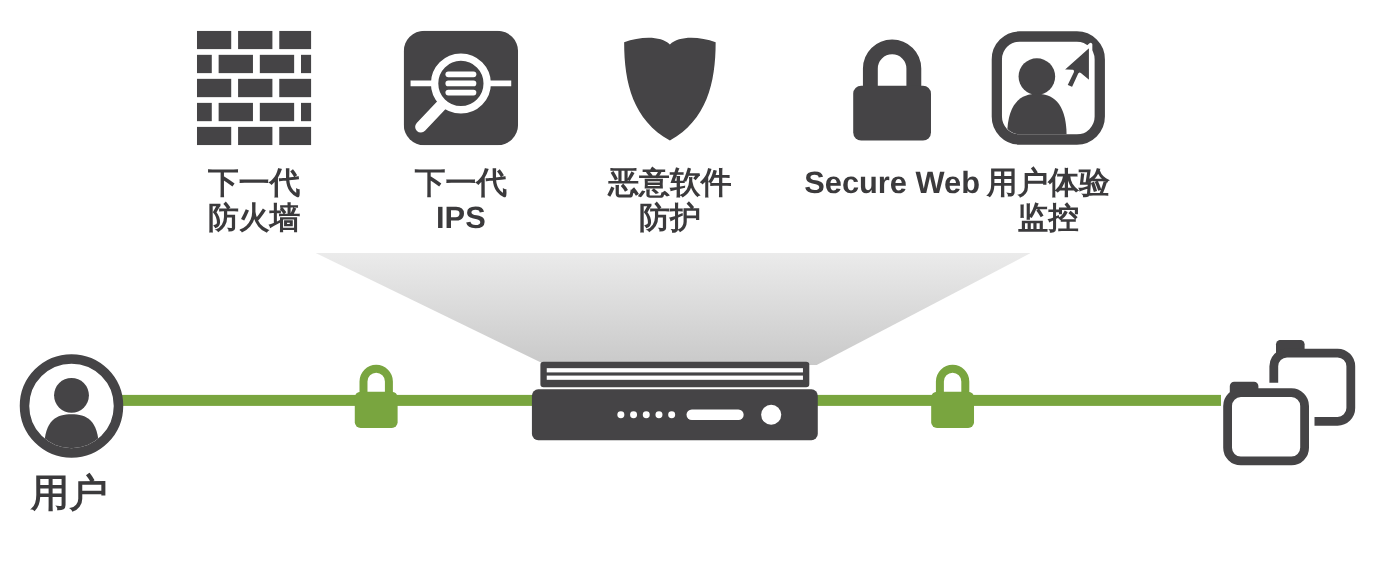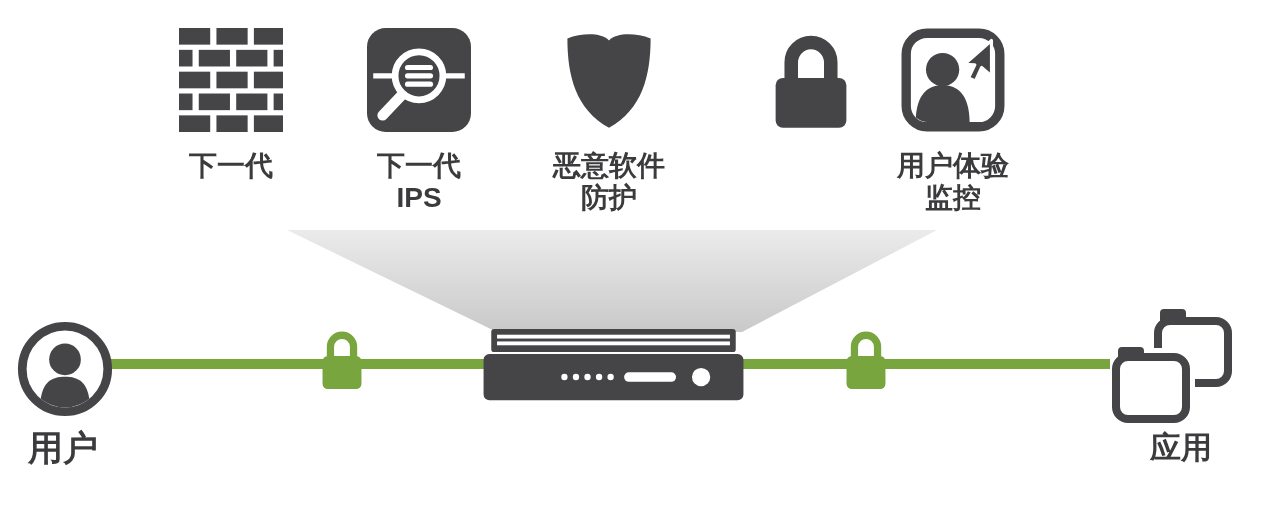--- a/index.html
+++ b/index.html
@@ -79,20 +79,21 @@
           <rect x="19" y="63" width="30" height="16"></rect>
           <rect x="55" y="63" width="30" height="16"></rect>
           <rect x="91" y="63" width="9" height="16"></rect>
         <rect x="0" y="84" width="30" height="16"></rect>
           <rect x="36" y="84" width="30" height="16"></rect>
           <rect x="72" y="84" width="28" height="16"></rect>
       </g>
     </svg>
     <div class="service-label">
       <span>下一代</span><br>
+      <span>防火墙</span>
     </div>
   </div>
 
   <div class="service svc2">
     <svg class="svg-box" width="104" height="104" viewBox="0 0 100 100">
       <rect class="ink" x="0" y="0" width="100" height="100" rx="18"></rect>
       <line class="sw" x1="6" y1="46" x2="94" y2="46" stroke-width="5"></line>
       <line class="sw" x1="33" y1="65" x2="15" y2="84" stroke-width="10" stroke-linecap="round"></line>
       <circle class="ink sw" cx="50" cy="46" r="23" stroke-width="6.5"></circle>
       <g class="sw" stroke-width="5" stroke-linecap="round">
@@ -116,21 +117,21 @@
       <span>防护</span>
     </div>
   </div>
 
   <div class="service svc4">
     <svg class="svg-box" width="104" height="104" viewBox="0 0 100 100">
       <path class="nf sink" d="M31 52 V33 a19 19 0 0 1 38 0 V52" stroke-width="13"></path>
       <rect class="ink" x="16" y="48" width="68" height="48" rx="7"></rect>
     </svg>
     <div class="service-label">
-      <br>
+      <span>Secure Web</span><br>
     </div>
   </div>
 
   <div class="service svc5">
     <svg class="svg-box" width="104" height="104" viewBox="0 0 100 100">
       <defs>
         <clipPath id="clipUX">
             <rect x="9.5" y="9.5" width="81" height="81" rx="16"></rect>
           </clipPath>
       </defs>
@@ -201,15 +202,14 @@
     <svg width="125" height="118" viewBox="0 0 125 118">
 
       <rect class="ink" x="50" y="0" width="26" height="16" rx="4"></rect>
       <rect class="wf sink" x="48" y="12" width="70" height="62" rx="12" stroke-width="8"></rect>
 
       <rect class="wf sw" x="6" y="48" width="70" height="62" rx="12" stroke-width="18"></rect>
       <rect class="ink" x="8" y="38" width="26" height="16" rx="4"></rect>
       <rect class="wf sink" x="6" y="48" width="70" height="62" rx="12" stroke-width="8"></rect>
     </svg>
   </div>
-  <div class="node-label apps-label">应用</div>
 
 </div>
 
 </body></html>

